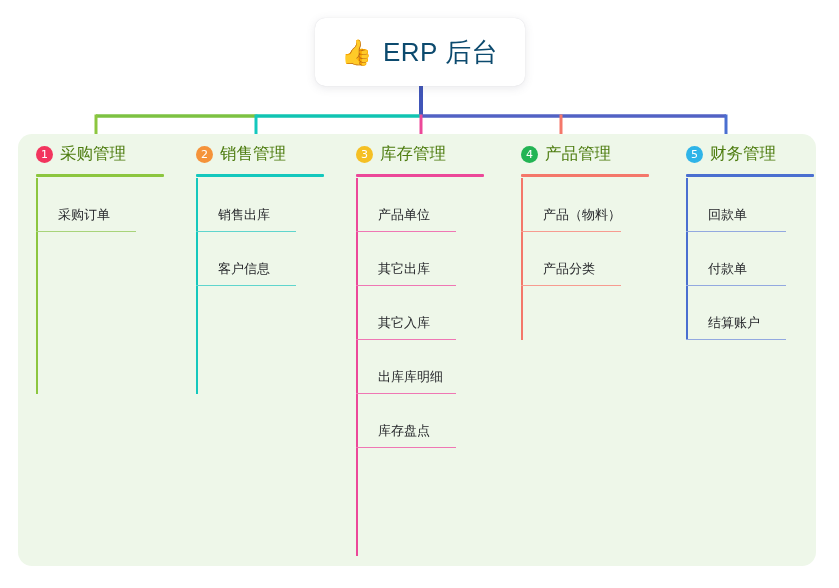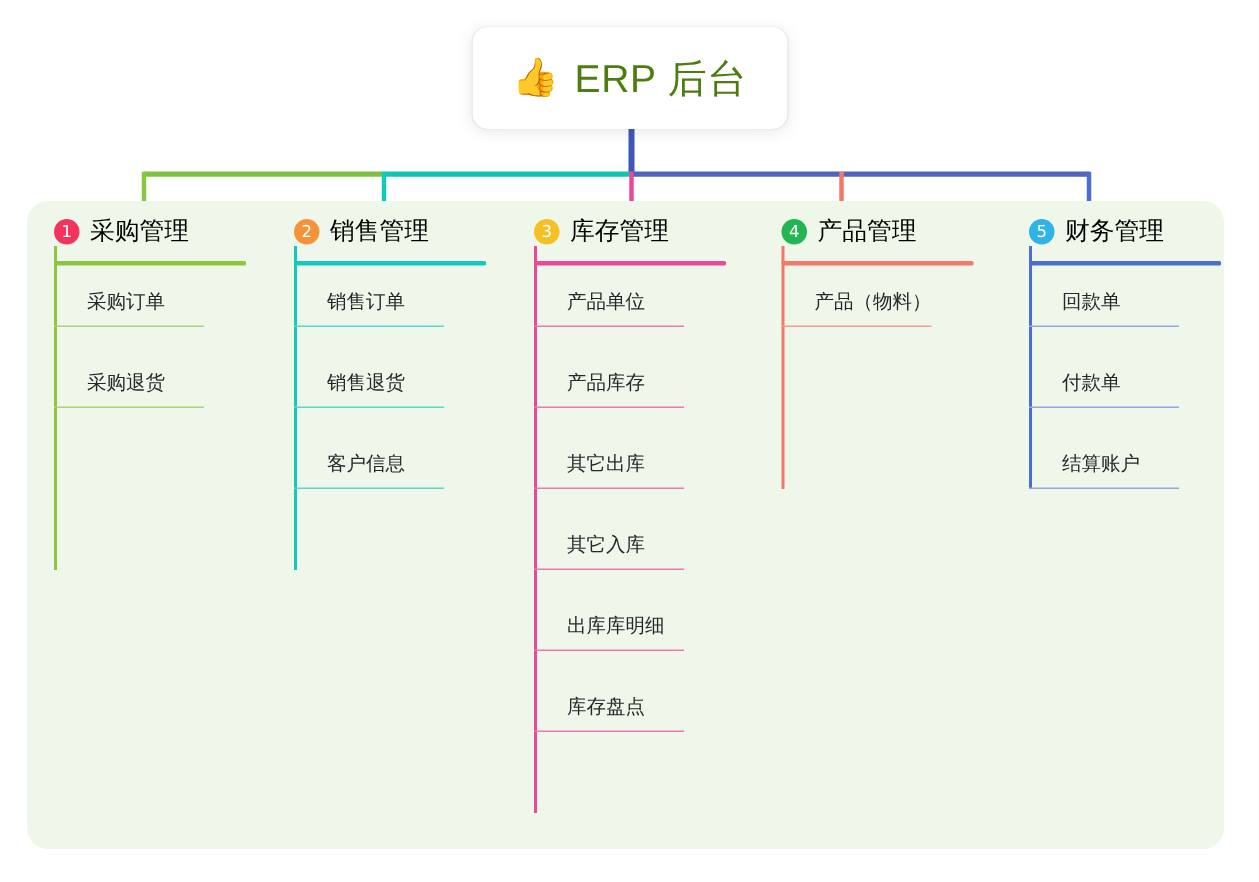--- a/index.html
+++ b/index.html
@@ -38,21 +38,21 @@
     gap: 10px;
     box-sizing: border-box;
   }
   .title-emoji {
     font-size: 25px;
     line-height: 1;
     display: block;
   }
   .title-text {
     font-size: 26px;
-    color: #4d7c0f;
+    color: #0c4a6e;
     letter-spacing: 0.5px;
     white-space: nowrap;
     text-align: center;
   }
 
   
   #connectors {
     position: absolute;
     left: 0; top: 0;
     width: 839px;
@@ -99,37 +99,37 @@
     border-radius: 50%;
     color: #ffffff;
     font-size: 11px;
     line-height: 17px;
     text-align: center;
     flex: 0 0 auto;
     font-family: "DejaVu Sans", sans-serif;
   }
   .head-label {
     font-size: 16.5px;
-    color: #000000;
+    color: #4d7c0f;
     white-space: nowrap;
   }
   .head-rule {
     position: absolute;
     left: 18px;
     top: 40px;
     height: 3px;
     width: 128px;
     border-radius: 1px;
   }
 
   
   .items {
     position: absolute;
     left: 18px;
-    top: 30px;
+    top: 44px;
     width: 142px;
   }
   .item {
     position: relative;
     height: 54px;
   }
   .item-label {
     position: absolute;
     left: 22px;
     bottom: 8px;
@@ -184,40 +184,32 @@
           <span class="badge" style="background: rgb(242, 53, 94);">1</span>
           <span class="head-label">采购管理</span>
         </div>
         <div class="head-rule" style="background: rgb(140, 198, 63);"></div>
         <div class="items">
           <div class="item-stem" style="background: rgb(140, 198, 63); height: 216px;"></div>
           <div class="item">
             <span class="item-label">采购订单</span>
             <div class="item-rule" style="background: rgb(168, 212, 122);"></div>
           </div>
-          <div class="item">
-            <span class="item-label">采购退货</span>
-            <div class="item-rule" style="background: rgb(168, 212, 122);"></div>
-          </div>
         </div>
       </div>
       <div class="column" style="left: 160px;">
         <div class="col-head">
           <span class="badge" style="background: rgb(245, 147, 58);">2</span>
           <span class="head-label">销售管理</span>
         </div>
         <div class="head-rule" style="background: rgb(20, 200, 189);"></div>
         <div class="items">
           <div class="item-stem" style="background: rgb(20, 200, 189); height: 216px;"></div>
           <div class="item">
-            <span class="item-label">销售订单</span>
-            <div class="item-rule" style="background: rgb(95, 213, 205);"></div>
-          </div>
-          <div class="item">
-            <span class="item-label">销售退货</span>
+            <span class="item-label">销售出库</span>
             <div class="item-rule" style="background: rgb(95, 213, 205);"></div>
           </div>
           <div class="item">
             <span class="item-label">客户信息</span>
             <div class="item-rule" style="background: rgb(95, 213, 205);"></div>
           </div>
         </div>
       </div>
       <div class="column" style="left: 320px;">
         <div class="col-head">
@@ -225,24 +217,20 @@
           <span class="head-label">库存管理</span>
         </div>
         <div class="head-rule" style="background: rgb(236, 72, 153);"></div>
         <div class="items">
           <div class="item-stem" style="background: rgb(236, 72, 153); height: 378px;"></div>
           <div class="item">
             <span class="item-label">产品单位</span>
             <div class="item-rule" style="background: rgb(239, 119, 180);"></div>
           </div>
           <div class="item">
-            <span class="item-label">产品库存</span>
-            <div class="item-rule" style="background: rgb(239, 119, 180);"></div>
-          </div>
-          <div class="item">
             <span class="item-label">其它出库</span>
             <div class="item-rule" style="background: rgb(239, 119, 180);"></div>
           </div>
           <div class="item">
             <span class="item-label">其它入库</span>
             <div class="item-rule" style="background: rgb(239, 119, 180);"></div>
           </div>
           <div class="item">
             <span class="item-label">出库库明细</span>
             <div class="item-rule" style="background: rgb(239, 119, 180);"></div>
@@ -258,20 +246,24 @@
           <span class="badge" style="background: rgb(35, 180, 84);">4</span>
           <span class="head-label">产品管理</span>
         </div>
         <div class="head-rule" style="background: rgb(244, 119, 106);"></div>
         <div class="items">
           <div class="item-stem" style="background: rgb(244, 119, 106); height: 162px;"></div>
           <div class="item">
             <span class="item-label">产品（物料）</span>
             <div class="item-rule" style="background: rgb(247, 155, 144);"></div>
           </div>
+          <div class="item">
+            <span class="item-label">产品分类</span>
+            <div class="item-rule" style="background: rgb(247, 155, 144);"></div>
+          </div>
         </div>
       </div>
       <div class="column" style="left: 650px;">
         <div class="col-head">
           <span class="badge" style="background: rgb(47, 180, 232);">5</span>
           <span class="head-label">财务管理</span>
         </div>
         <div class="head-rule" style="background: rgb(74, 111, 208);"></div>
         <div class="items">
           <div class="item-stem" style="background: rgb(74, 111, 208); height: 162px;"></div>

